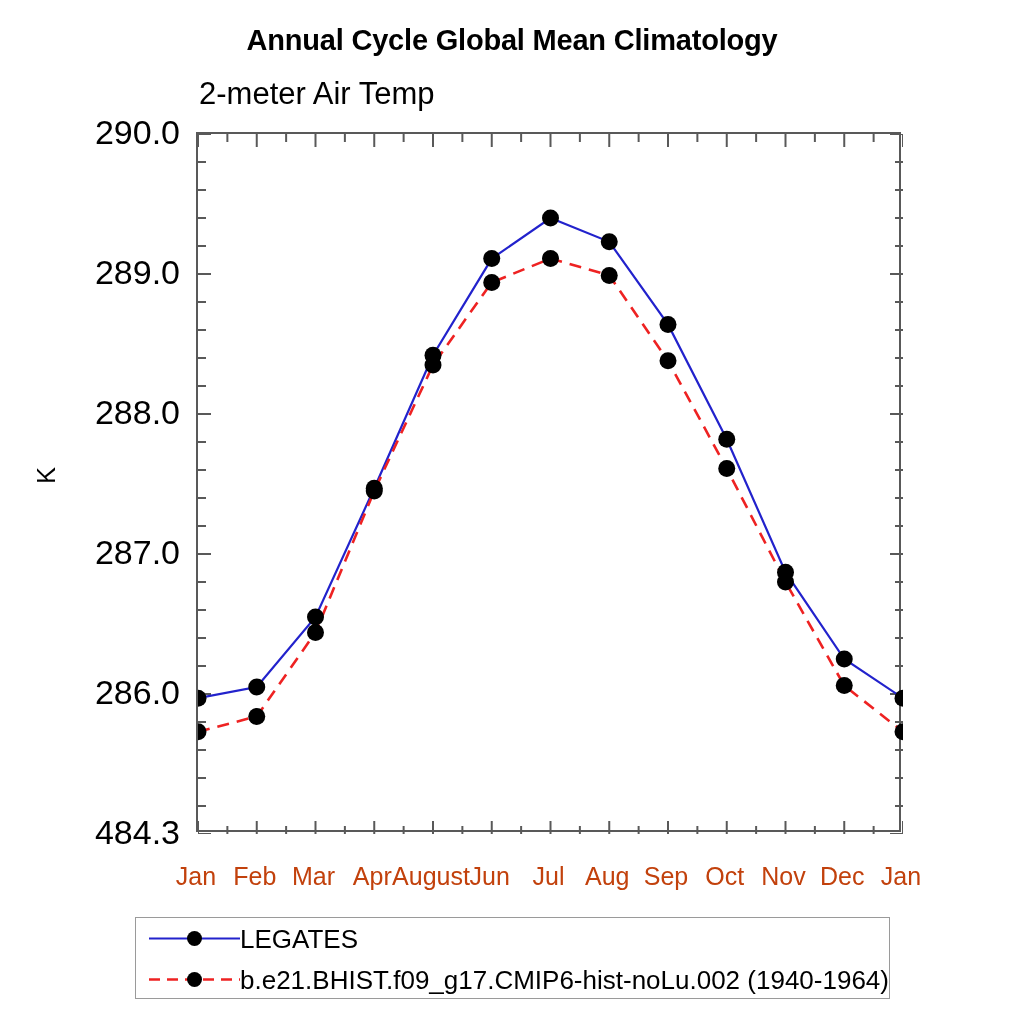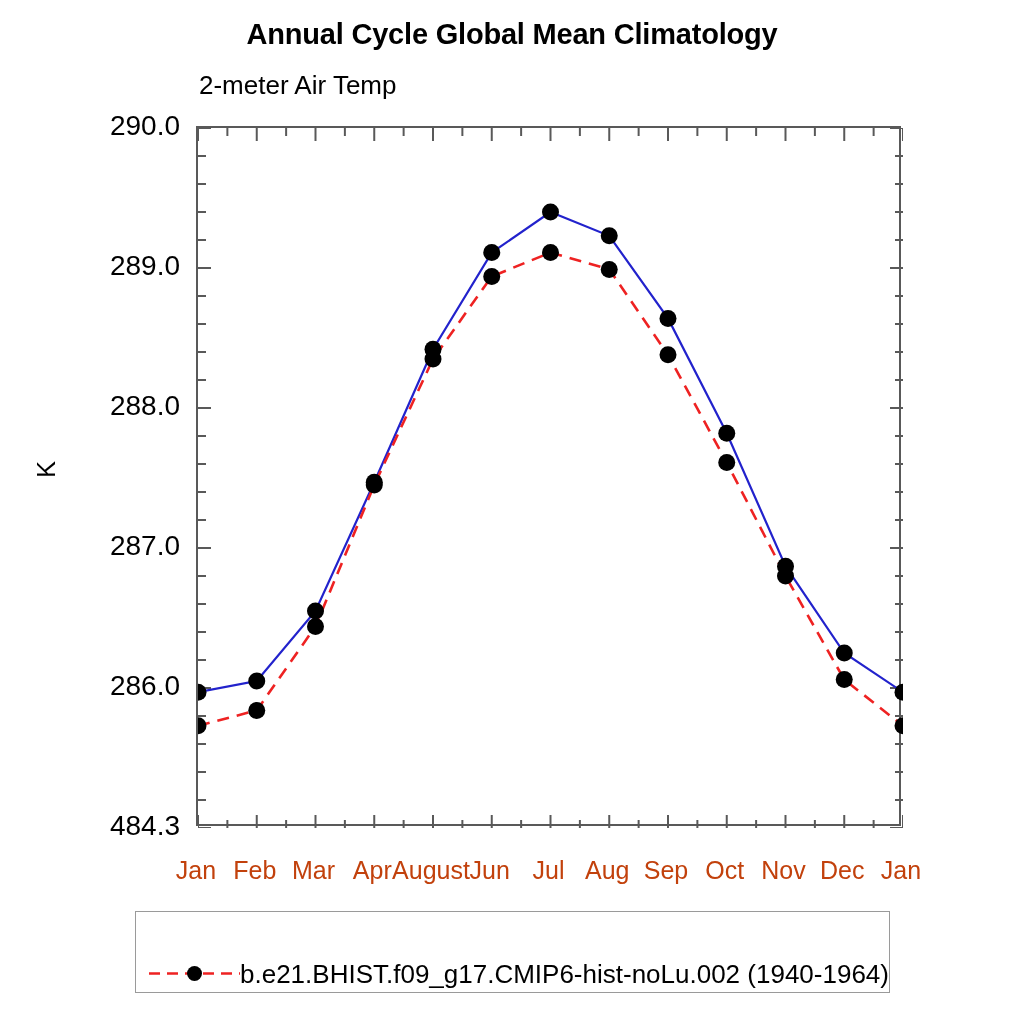--- a/index.html
+++ b/index.html
@@ -2,47 +2,47 @@
 <html><head>
 <meta charset="utf-8">
 <style>
   html, body {
     margin: 0; padding: 0;
     width: 1024px; height: 1024px;
     background: #ffffff;
     font-family: "Liberation Sans", sans-serif;
     overflow: hidden;
   }
-  #root { position: relative; width: 1024px; height: 976px; }
+  #root { position: relative; width: 1024px; height: 976px; margin-top: 6px; }
 
   #chart-title {
     position: absolute; left: 0; top: 18px; width: 1024px;
     text-align: center;
     font-size: 29px; font-weight: bold; color: #000;
     letter-spacing: -0.2px;
   }
   #chart-subtitle {
     position: absolute; left: 199px; top: 70px;
-    font-size: 26px; color: #000;
+    font-size: 31px; color: #000;
   }
 
   
   #plot-frame {
     position: absolute; left: 196px; top: 126px;
     width: 705px; height: 700px;
     border: 2px solid #595959;
     box-sizing: border-box;
     background: transparent;
   }
   #plot-svg { position: absolute; left: 0; top: 0; }
 
   .ytick-label {
     position: absolute; right: 0; width: 110px;
     text-align: right;
-    font-size: 28px; color: #000;
+    font-size: 34px; color: #000;
     transform: translateY(-50%);
   }
   #ytick-wrap { position: absolute; left: 60px; top: 0; width: 120px; height: 1024px; }
 
   #yaxis-title {
     position: absolute; left: 38px; top: 455px;
     font-size: 25px; color: #000;
     transform: rotate(-90deg);
     transform-origin: center center;
   }
@@ -239,20 +239,27 @@
       <div class="xtick-label" style="left: 548.5px;">Jul</div>
       <div class="xtick-label" style="left: 607.25px;">Aug</div>
       <div class="xtick-label" style="left: 666px;">Sep</div>
       <div class="xtick-label" style="left: 724.75px;">Oct</div>
       <div class="xtick-label" style="left: 783.5px;">Nov</div>
       <div class="xtick-label" style="left: 842.25px;">Dec</div>
       <div class="xtick-label" style="left: 901px;">Jan</div>
     </div>
 
   <div id="legend-box">
+    <div class="legend-row r0">
+      <svg class="legend-sample" viewBox="0 0 95 41">
+        <line x1="2" y1="20.5" x2="93" y2="20.5" stroke="#2222cc" stroke-width="2.2"></line>
+        <circle cx="47.5" cy="20.5" r="7.5" fill="#000000"></circle>
+      </svg>
+      <span class="legend-label">LEGATES</span>
+    </div>
     <div class="legend-row r1">
       <svg class="legend-sample" viewBox="0 0 95 41">
         <line x1="2" y1="20.5" x2="93" y2="20.5" stroke="#ee2222" stroke-width="2.4" stroke-dasharray="11 7"></line>
         <circle cx="47.5" cy="20.5" r="7.5" fill="#000000"></circle>
       </svg>
       <span class="legend-label">b.e21.BHIST.f09_g17.CMIP6-hist-noLu.002 (1940-1964)</span>
     </div>
   </div>
 
 </div>

